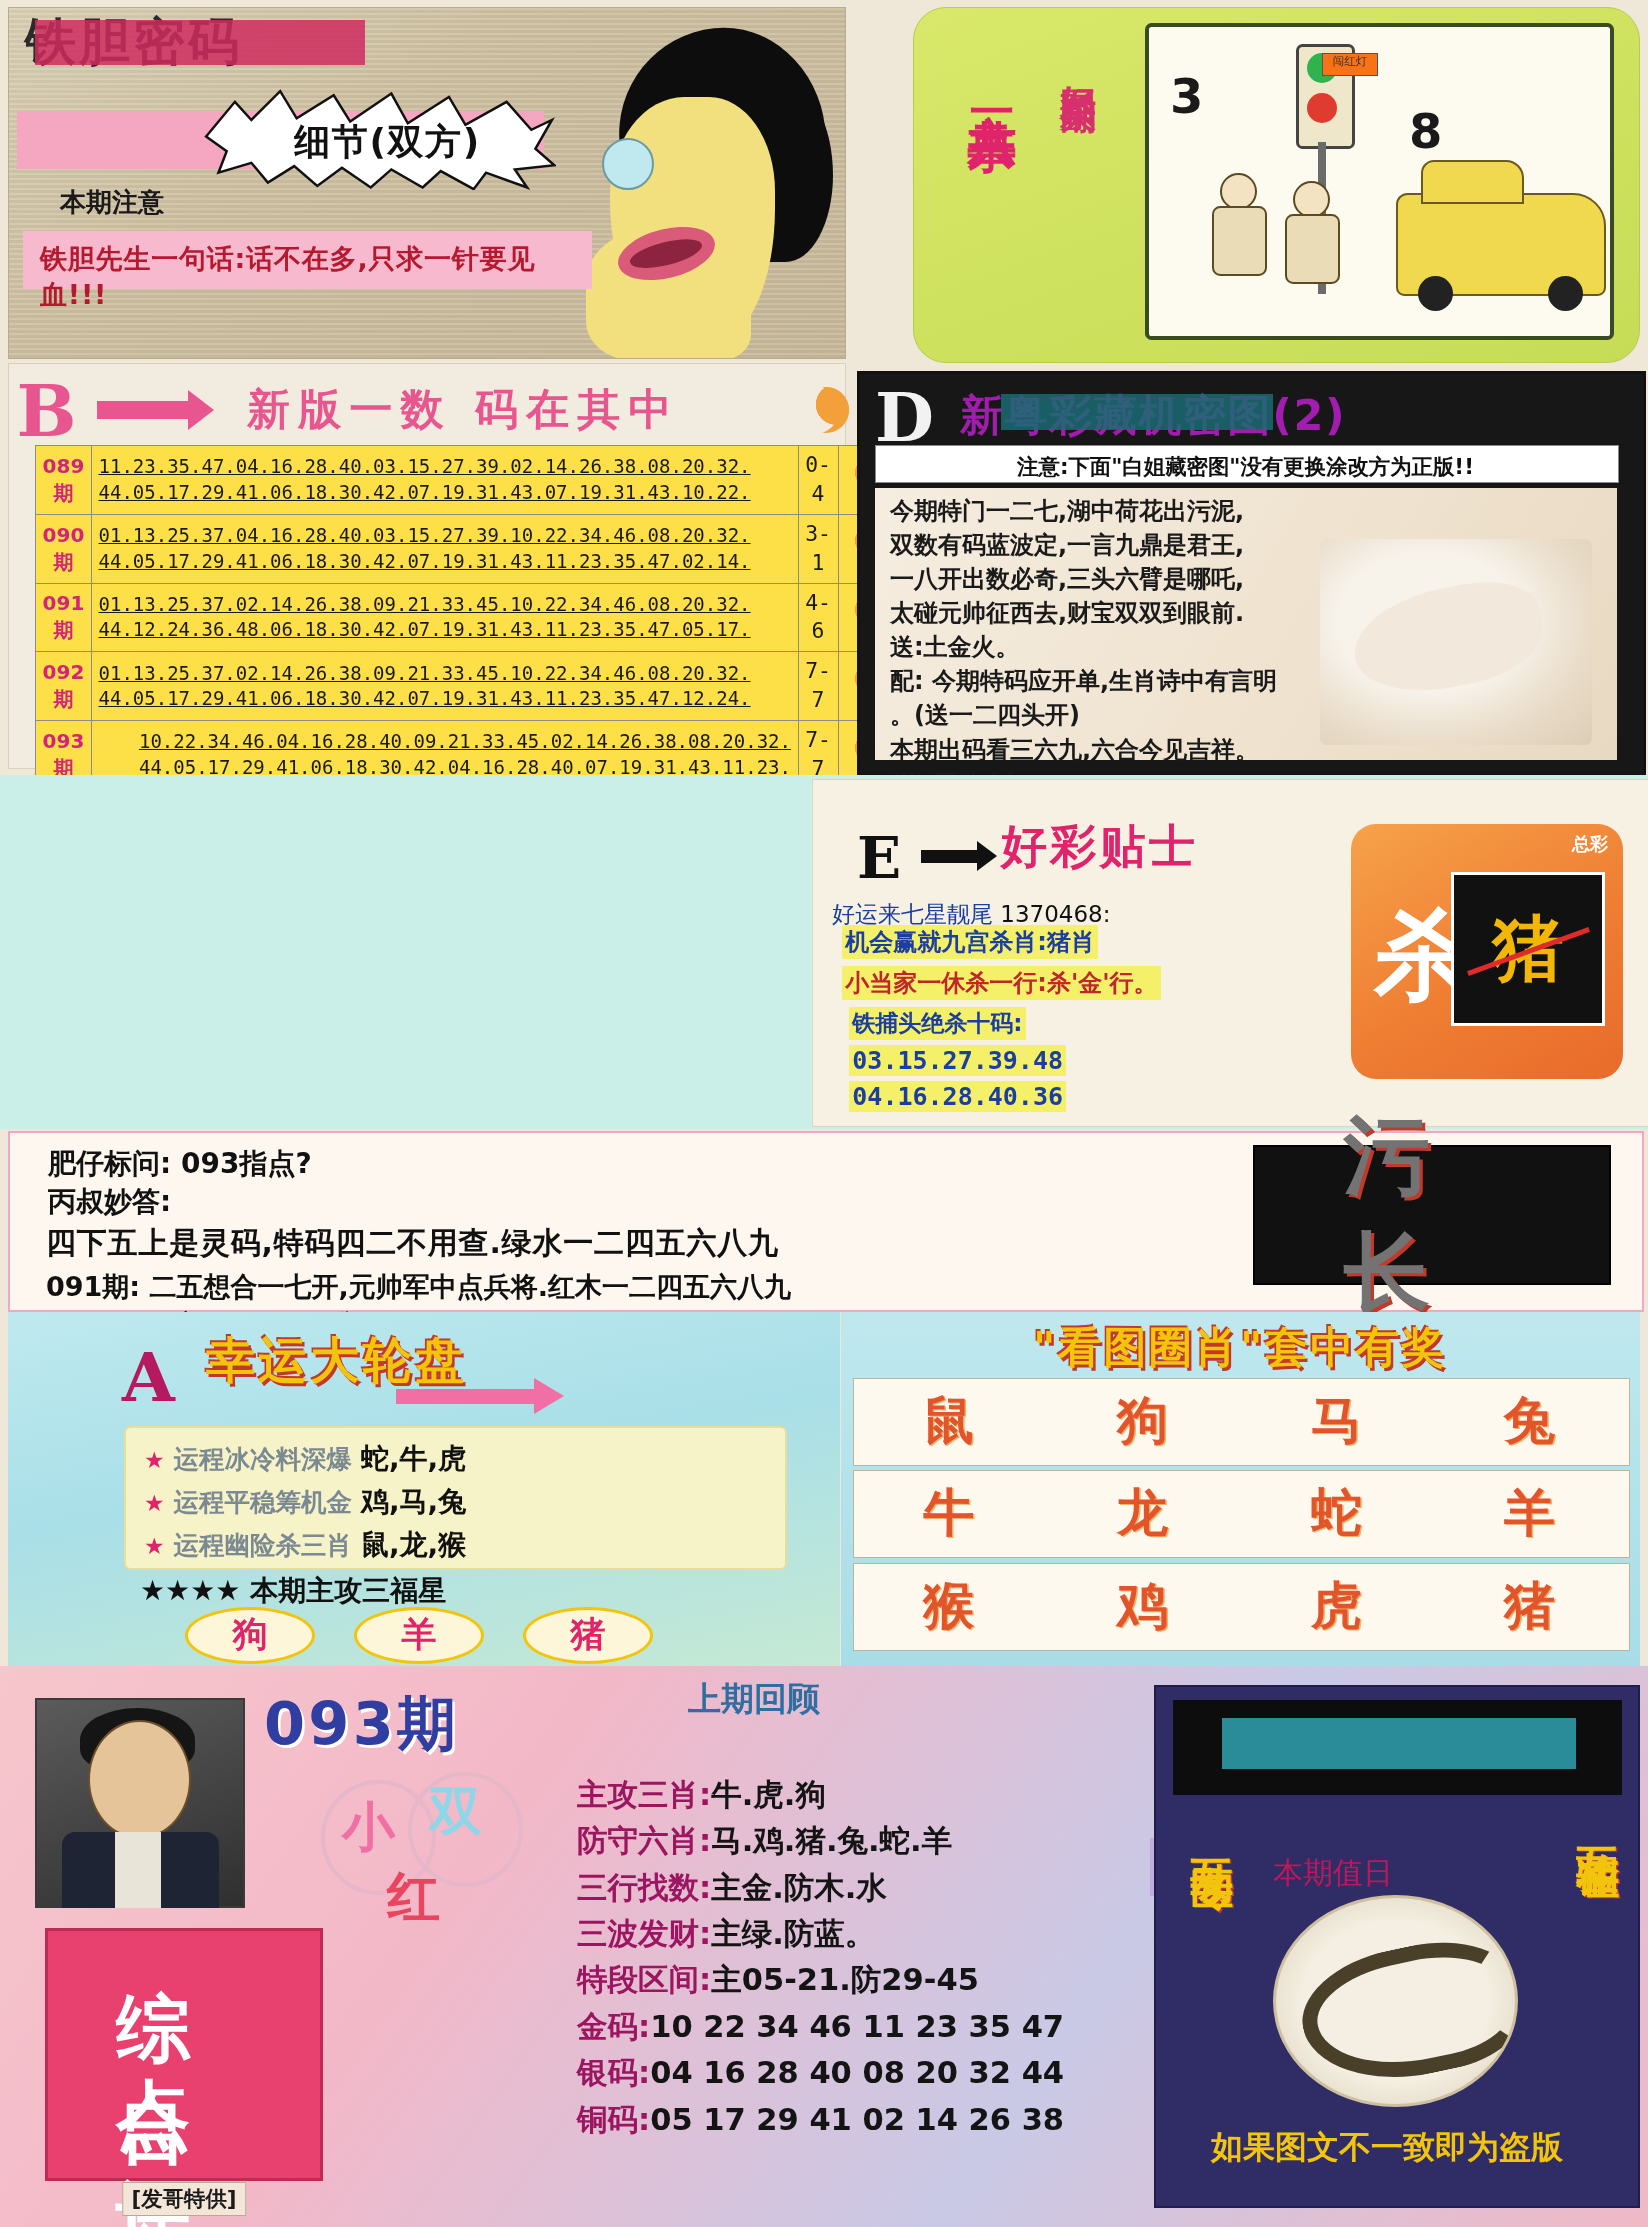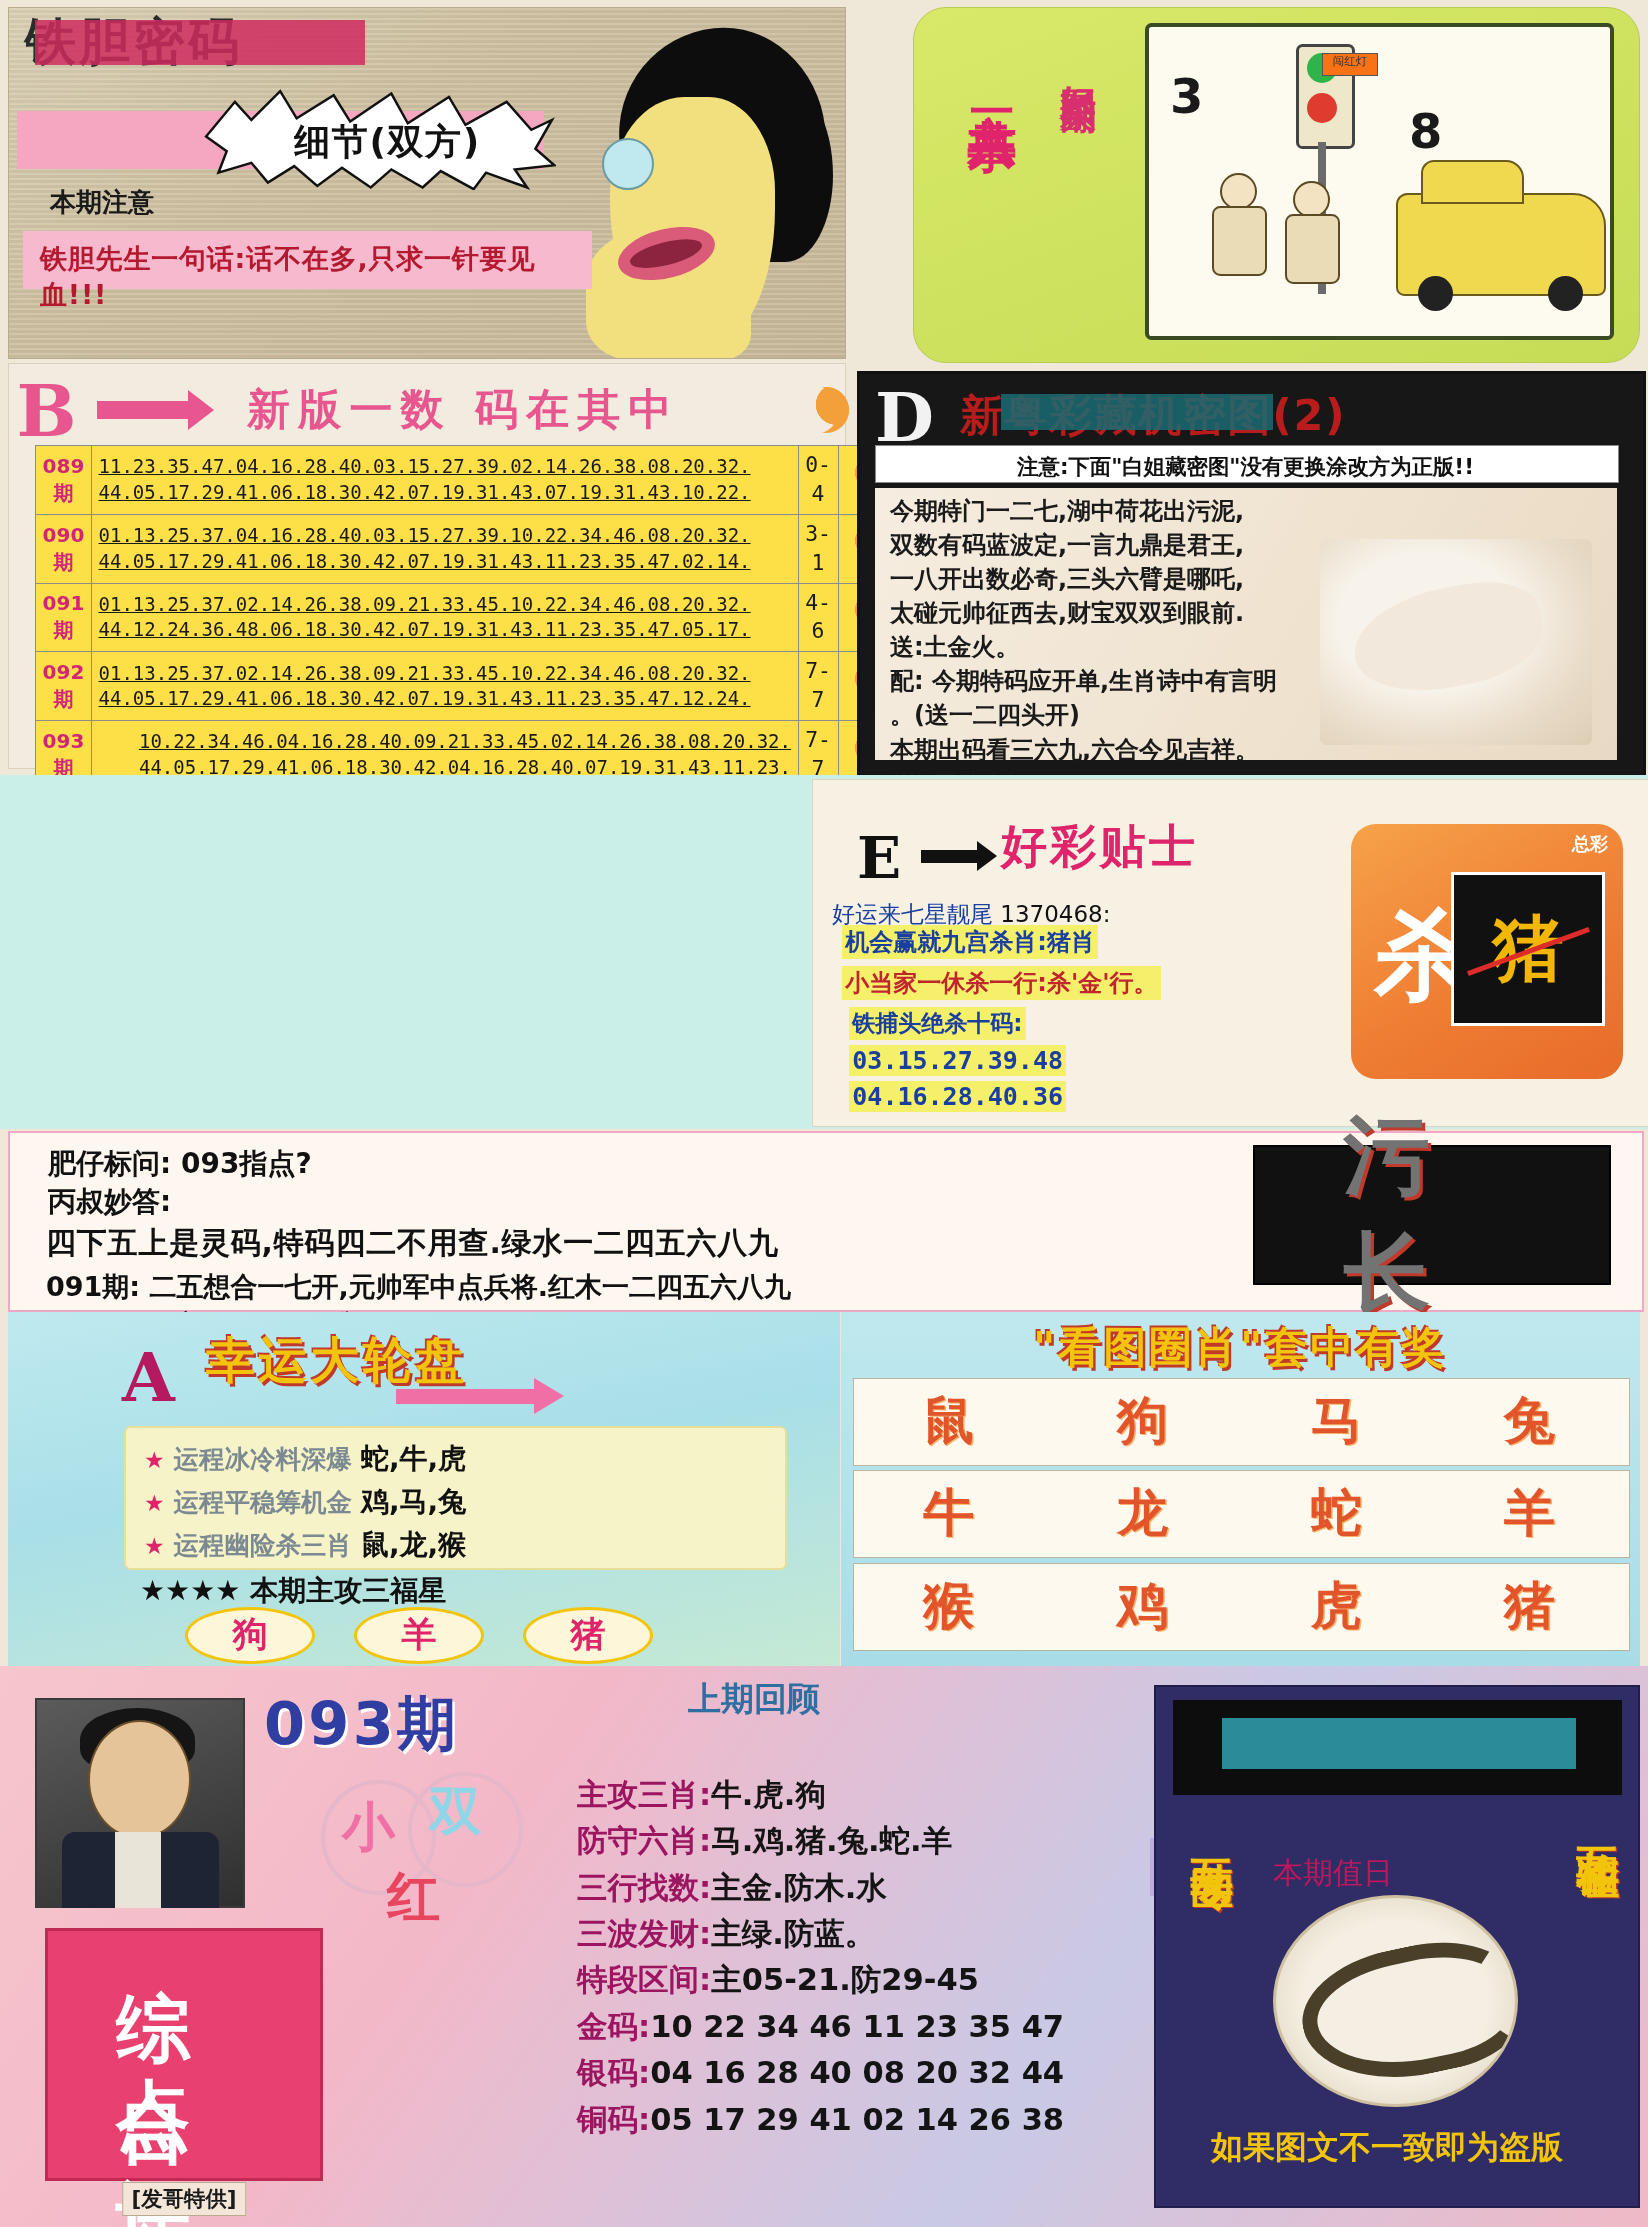--- a/index.html
+++ b/index.html
@@ -37,21 +37,21 @@
   }
   .tl-burst{
     position:absolute;left:202px;top:87px;width:354px;height:103px;
   }
   .tl-burst svg{width:100%;height:100%;display:block;}
   .tl-burst .bt{
     position:absolute;left:62px;top:31px;width:247px;text-align:center;
     font-size:36px;font-weight:bold;color:#111;letter-spacing:1.6px;
   }
   .tl-note{
-    position:absolute;left:50px;top:185px;font-size:26px;color:#1a1a1a;font-weight:bold;
+    position:absolute;left:60px;top:185px;font-size:26px;color:#1a1a1a;font-weight:bold;
   }
   .tl-pinkbox{
     position:absolute;left:23px;top:231px;width:569px;height:58px;
     background:#f6b9cd;
   }
   .tl-pinktext{
     position:absolute;left:40px;top:241px;width:544px;
     font-size:27px;color:#b5192f;font-weight:bold;letter-spacing:0.8px;
   }
   
@@ -187,21 +187,21 @@
   
   #sec-d{
     position:absolute;left:857px;top:371px;width:783px;height:400px;
     background:#171717;border:3.3px solid #111;
   }
   .d-letter{
     position:absolute;left:875px;top:377px;font-size:68px;font-weight:bold;color:#f2f2f2;
     font-family:"DejaVu Serif","Liberation Serif",serif;
   }
   .d-title{
-    position:absolute;left:960px;top:387px;font-size:43px;font-weight:bold;color:#b91c1c;letter-spacing:1.6px;
+    position:absolute;left:960px;top:387px;font-size:43px;font-weight:bold;color:#a21caf;letter-spacing:1.6px;
   }
   .d-title .redact{
     position:absolute;left:41px;top:6.6px;width:272px;height:36px;background:#1a6b72;opacity:.85;
   }
   .d-warn-box{
     position:absolute;left:875px;top:445px;width:742px;height:36px;background:#fff;
     border:0.8px solid #888;
   }
   .d-warn{
     position:absolute;left:883px;top:452px;width:725px;text-align:center;

